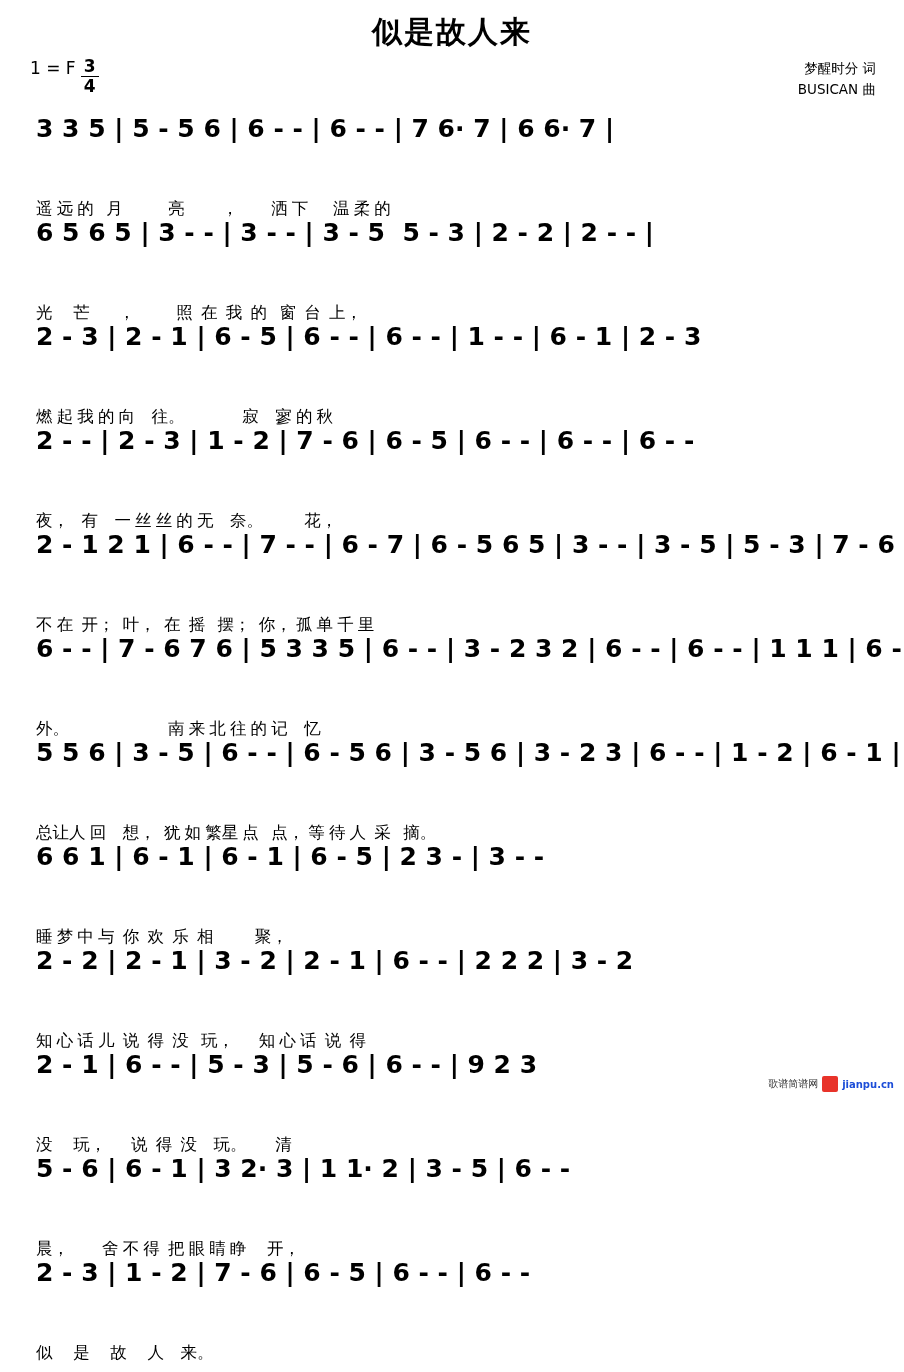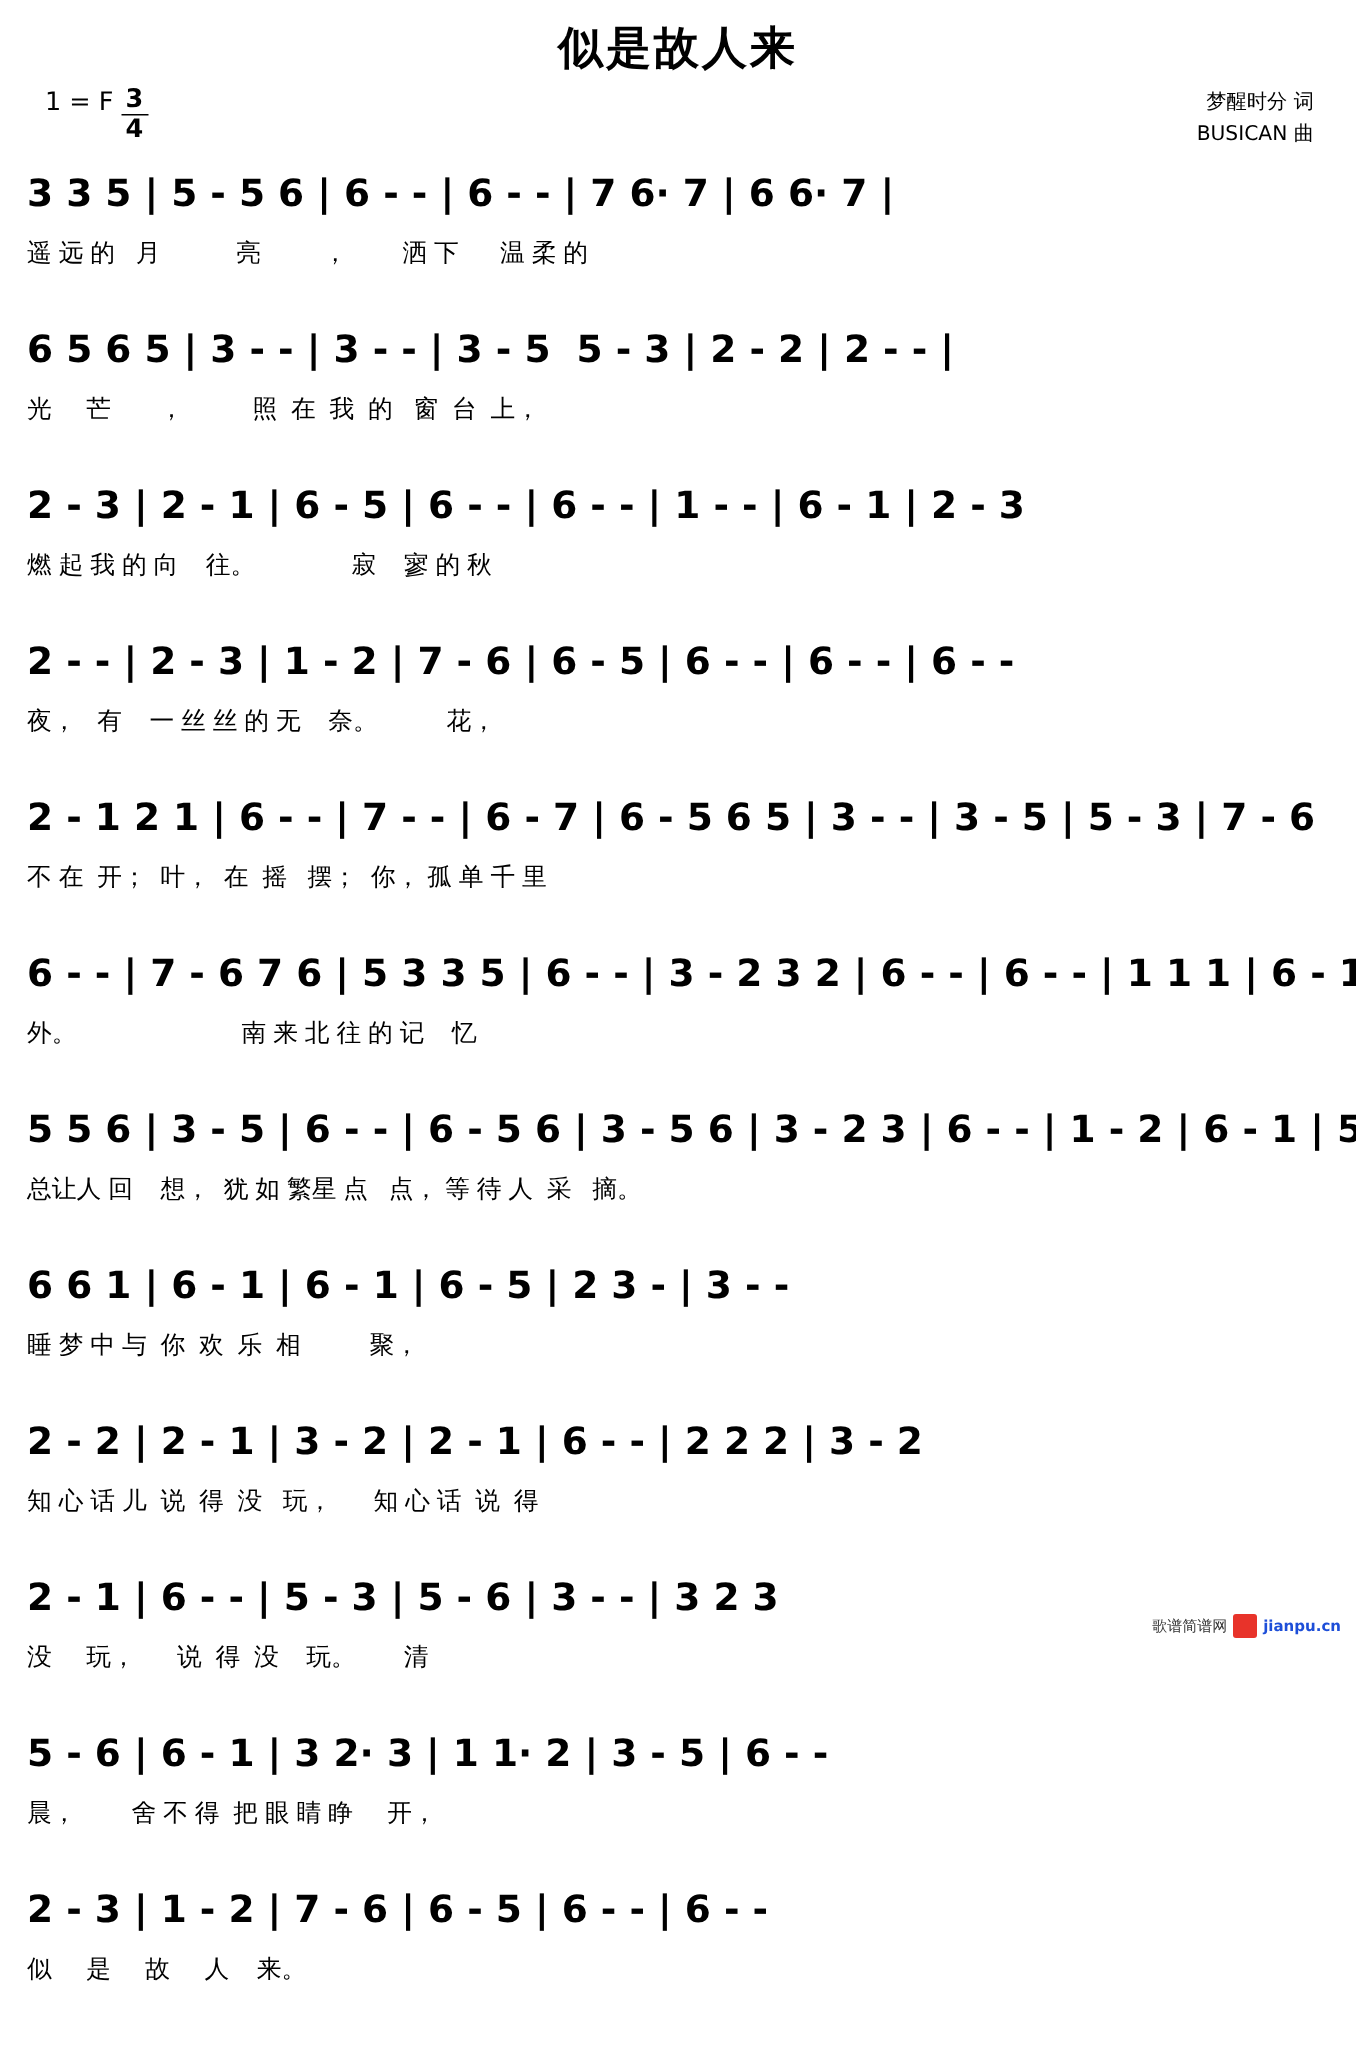--- a/index.html
+++ b/index.html
@@ -59,35 +59,36 @@
     text-align: right;
     font-family: "DejaVu Sans", sans-serif;
     font-size: 13.5px;
     line-height: 1.55;
   }
 
   
   .system {
     position: relative;
     margin: 0 0 0 0;
-    padding: 0 18px;
+    padding: 0 36px;
     height: 104px;
   }
   .nline {
     font-family: "DejaVu Sans", sans-serif;
     font-weight: bold;
     font-size: 25px;
     line-height: 50px;
     white-space: pre;
   }
   .lline {
-    font-family: Liberation Sans, sans-serif;
+    font-family: Liberation Serif, serif;
     font-size: 16.5px;
     line-height: 30px;
     white-space: pre;
+    margin-top: 40px;
   }
   .footer {
     position: absolute;
     right: 10px;
     bottom: 4px;
     display: flex;
     align-items: center;
     font-family: "DejaVu Sans", sans-serif;
     font-size: 10px;
     color: #333;
@@ -151,21 +152,21 @@
       </div>
       <div class="system">
         <div class="nline">6 6 1 | 6 - 1 | 6 - 1 | 6 - 5 | 2 3 - | 3 - -</div>
         <div class="lline">睡 梦 中 与  你  欢  乐  相          聚，</div>
       </div>
       <div class="system">
         <div class="nline">2 - 2 | 2 - 1 | 3 - 2 | 2 - 1 | 6 - - | 2 2 2 | 3 - 2</div>
         <div class="lline">知 心 话 儿  说  得  没   玩，      知 心 话  说  得</div>
       </div>
       <div class="system">
-        <div class="nline">2 - 1 | 6 - - | 5 - 3 | 5 - 6 | 3 - - | 3 2 3</div>
+        <div class="nline">2 - 1 | 6 - - | 5 - 3 | 5 - 6 | 6 - - | 9 2 3</div>
         <div class="lline">没     玩，      说  得  没    玩。       清</div>
       </div>
       <div class="system">
         <div class="nline">5 - 6 | 6 - 1 | 3 2· 3 | 1 1· 2 | 3 - 5 | 6 - -</div>
         <div class="lline">晨，        舍 不 得  把 眼 睛 睁     开，</div>
       </div>
       <div class="system">
         <div class="nline">2 - 3 | 1 - 2 | 7 - 6 | 6 - 5 | 6 - - | 6 - -</div>
         <div class="lline">似     是     故     人    来。</div>
       </div>

